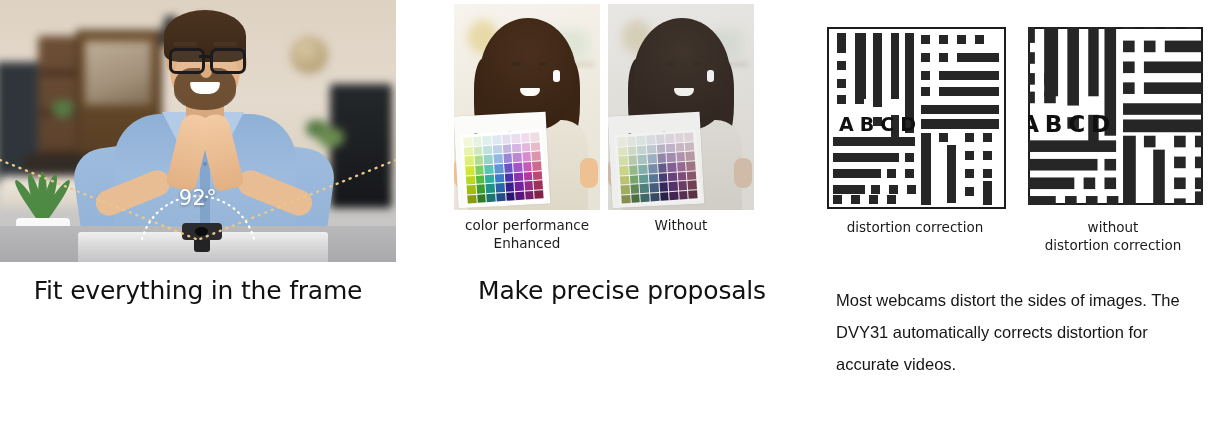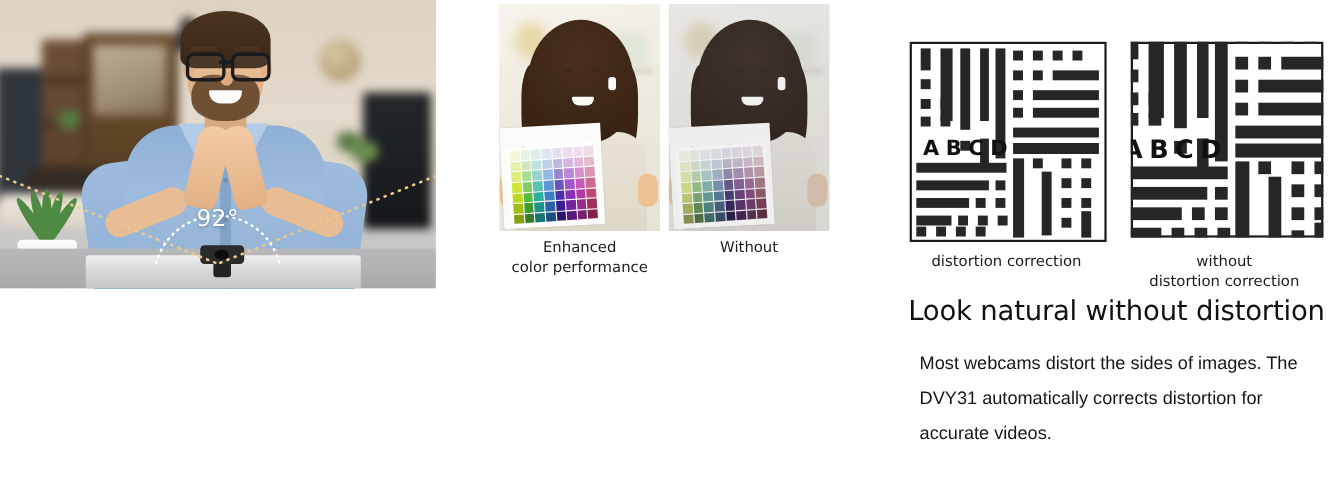--- a/index.html
+++ b/index.html
@@ -357,21 +357,21 @@
   .dull { filter: saturate(.48) brightness(.97) contrast(.95); }
 
   .compare-captions { display: flex; gap: 8px; margin-top: 6px; }
   .compare-caption {
     width: 146px; text-align: center;
     font-family: "DejaVu Sans", sans-serif;
     font-size: 13.5px; line-height: 1.35; color: #1d1d1d;
   }
 
   
-  .dist-wrap { position: absolute; left: 7px; top: 38px; width: 376px; }
+  .dist-wrap { position: absolute; left: 7px; top: 27px; width: 376px; }
   .dist-pair { display: flex; gap: 22px; }
   .chart-box {
     position: relative;
     width: 176px; height: 178px;
     background: #ffffff;
     border: 2px solid #1c1c1c;
     overflow: hidden;
   }
   .chart-box.warped {
     border: none;
@@ -489,20 +489,21 @@
 
       <svg class="fov" viewBox="0 0 396 262">
         <line x1="0" y1="160" x2="196" y2="239" stroke="#e8c98a" stroke-width="2.4" stroke-linecap="round" stroke-dasharray="1 6"></line>
         <line x1="396" y1="160" x2="200" y2="239" stroke="#e8c98a" stroke-width="2.4" stroke-linecap="round" stroke-dasharray="1 6"></line>
         <path d="M 142 239 A 58 58 0 0 1 254 239" fill="none" stroke="#ffffff" stroke-width="2.2" stroke-linecap="round" stroke-dasharray="1 5"></path>
       </svg>
       <div class="fov-label">92°</div>
     </div>
 
     <div class="txt-1">
+      <h3 class="feature-heading">Fit everything in the frame</h3>
     </div>
   </div>
 
   <div class="feature-col col-2">
 
     <div class="compare-wrap">
       <div class="compare-pair">
 
         <div class="portrait">
           <div class="p-bg"></div>
@@ -676,30 +677,31 @@
                 <div class="sw" style="background:#5a157c"></div>
               <div class="sw" style="background:#771f6c"></div>
                 <div class="sw" style="background:#7f2348"></div>
             </div>
           </div>
         </div>
       </div>
 
       <div class="compare-captions">
         <div class="compare-caption">
+          <div>color performance</div>
           <div>Enhanced</div>
-          <div>color performance</div>
         </div>
         <div class="compare-caption">
           <div>Without</div>
         </div>
       </div>
     </div>
 
     <div class="txt-2">
+      <h3 class="feature-heading">Make precise proposals</h3>
     </div>
   </div>
 
   <div class="feature-col col-3">
 
     <div class="dist-wrap">
       <div class="dist-pair">
 
         <div class="chart-box">
           <div class="chart-art">
@@ -822,18 +824,17 @@
           <div>distortion correction</div>
         </div>
         <div class="dist-caption">
           <div>without</div>
           <div>distortion correction</div>
         </div>
       </div>
     </div>
 
     <div class="txt-3">
-      <h3 class="feature-heading">Look natural without distortion</h3>
       <p class="feature-body">Most webcams distort the sides of images. The DVY31 automatically corrects distortion for accurate videos.</p>
     </div>
   </div>
 
 </div>
 
 </body></html>

